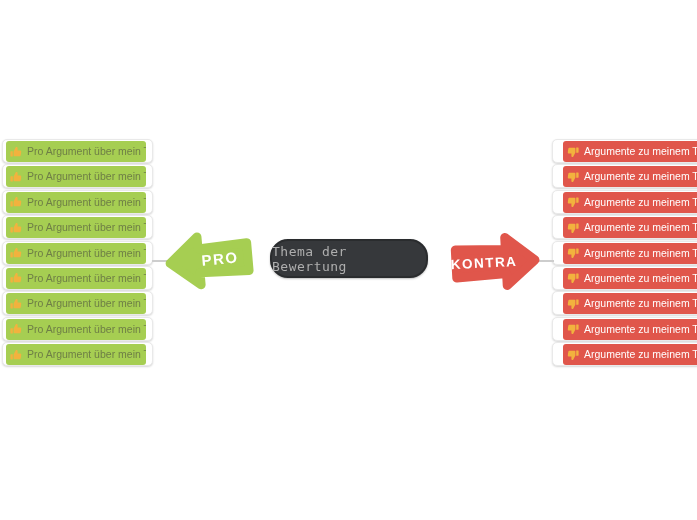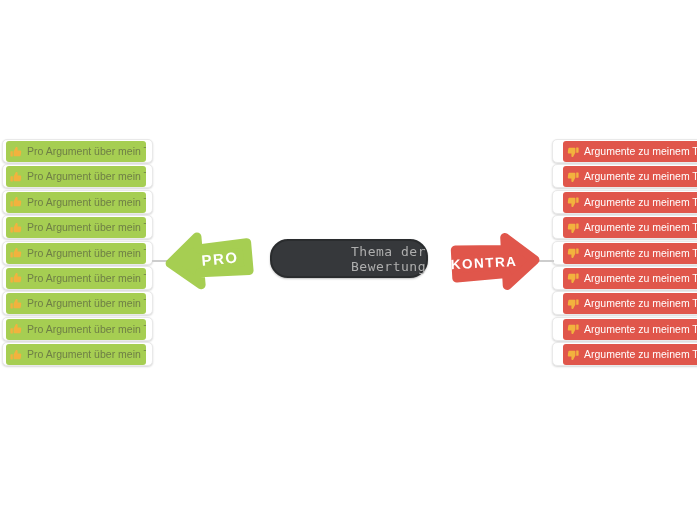--- a/index.html
+++ b/index.html
@@ -41,21 +41,20 @@
   .connector{position:absolute;height:2px;background:var(--connector);}
   #connector-left{left:152px;top:260px;width:20px;}
   #connector-right{left:536px;top:260px;width:18px;}
   
   #root-node{
     position:absolute;left:270px;top:239px;width:158px;height:39px;
     background:var(--root-bg);border:2px solid var(--root-border);
     border-radius:18px;box-sizing:border-box;
     display:flex;align-items:center;justify-content:center;
     box-shadow:0 1px 2px rgba(0,0,0,.25);
-    text-align:right;
   }
   #root-node .root-label{
     font-family:"DejaVu Sans Mono",monospace;font-size:13px;color:var(--root-text);
     letter-spacing:.5px;
   }
   
   .arrow{position:absolute;}
   #pro-arrow{left:163px;top:228px;width:92px;height:64px;transform:rotate(-5deg);}
   #kontra-arrow{left:448px;top:231px;width:94px;height:62px;transform:rotate(-3deg);}
   .arrow svg{display:block;overflow:visible;}

